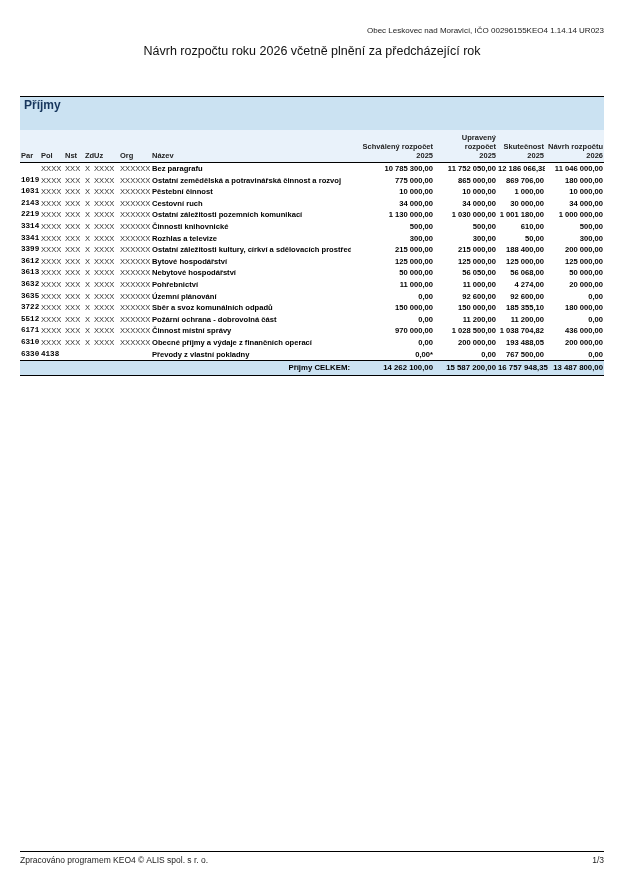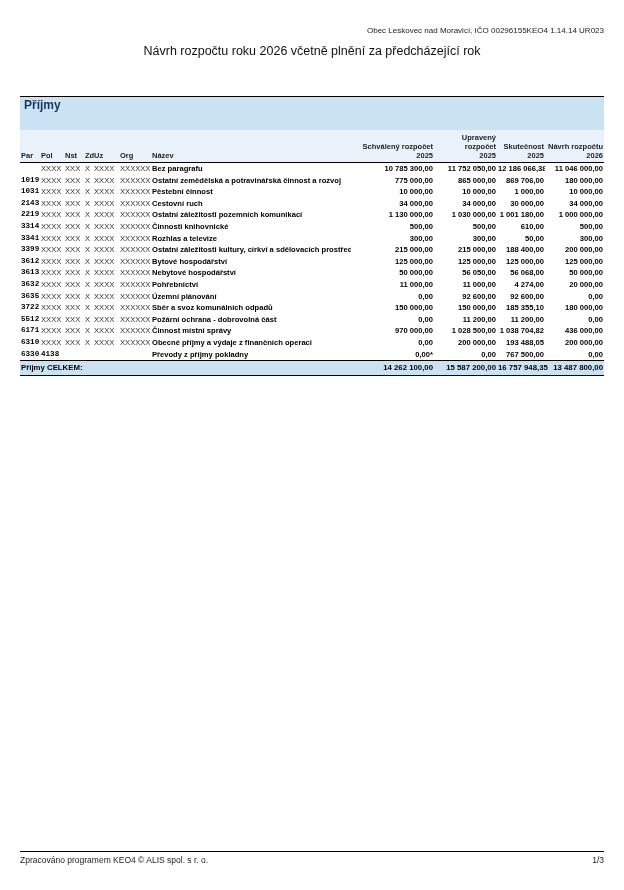--- a/index.html
+++ b/index.html
@@ -58,20 +58,21 @@
   tbody td.num { text-align:right; font-weight:bold; color:#000; }
   tbody td.name { font-weight:bold; color:#000; }
   tbody td.b { font-weight:bold; color:#000;font-family:Liberation Mono, monospace; }
 
   tfoot td {
     background:var(--bar-bg,#cbe2f2);
     font-size:7.8px; font-weight:bold; color:#000;
     height:14px; line-height:14px; padding:0 1px;
     border-top:1px solid #000; border-bottom:1.5px solid #000;
     white-space:nowrap;
+    text-align:right;
   }
   tfoot td.num { text-align:right; }
 
   
   .footer-rule {
     position:absolute; left:20px; right:20px; top:851px;
     border-top:1px solid #000; height:0;
   }
   .doc-footer {
     position:absolute; top:855px; left:20px; right:20px;
@@ -362,21 +363,21 @@
     <td class="num">200 000,00</td>
   </tr>
 
   <tr>
     <td class="b">6330</td>
     <td class="b">4138</td>
     <td></td>
     <td></td>
     <td></td>
     <td></td>
-    <td class="name">Převody z příjmy pokladny</td>
+    <td class="name">Převody z vlastní pokladny</td>
     <td class="num">0,00*</td>
     <td class="num">0,00</td>
     <td class="num">767 500,00</td>
     <td class="num">0,00</td>
   </tr>
 </tbody>
       <tfoot>
         <tr>
           <td colspan="7">Příjmy CELKEM:</td>
           <td class="num">14 262 100,00</td>

